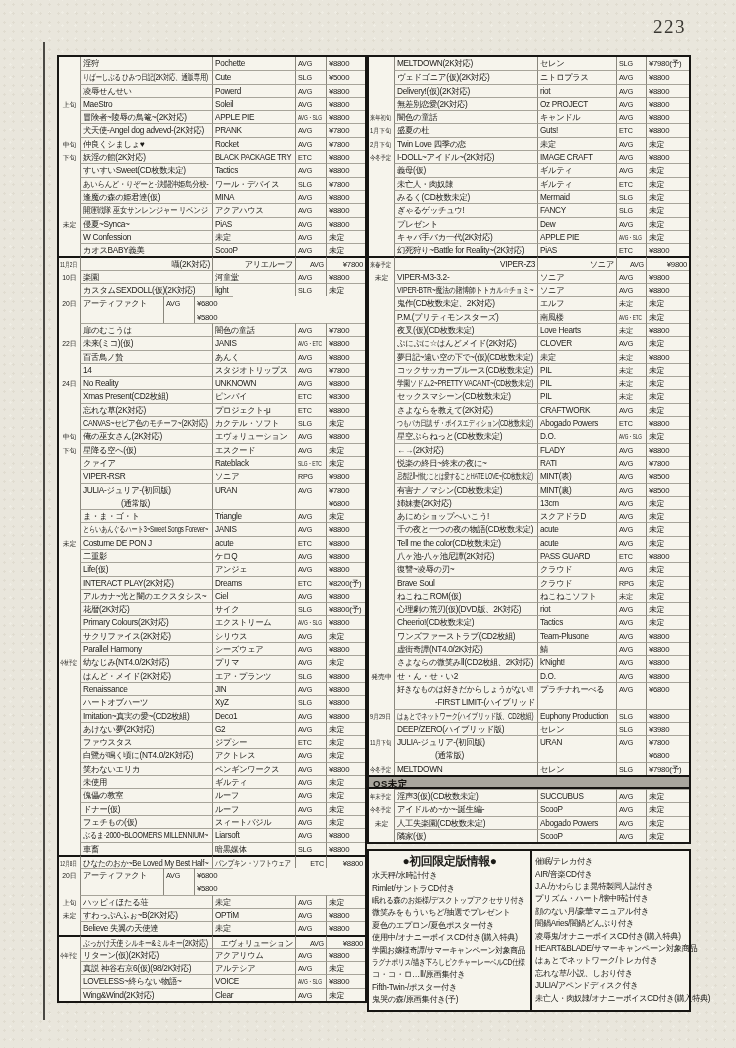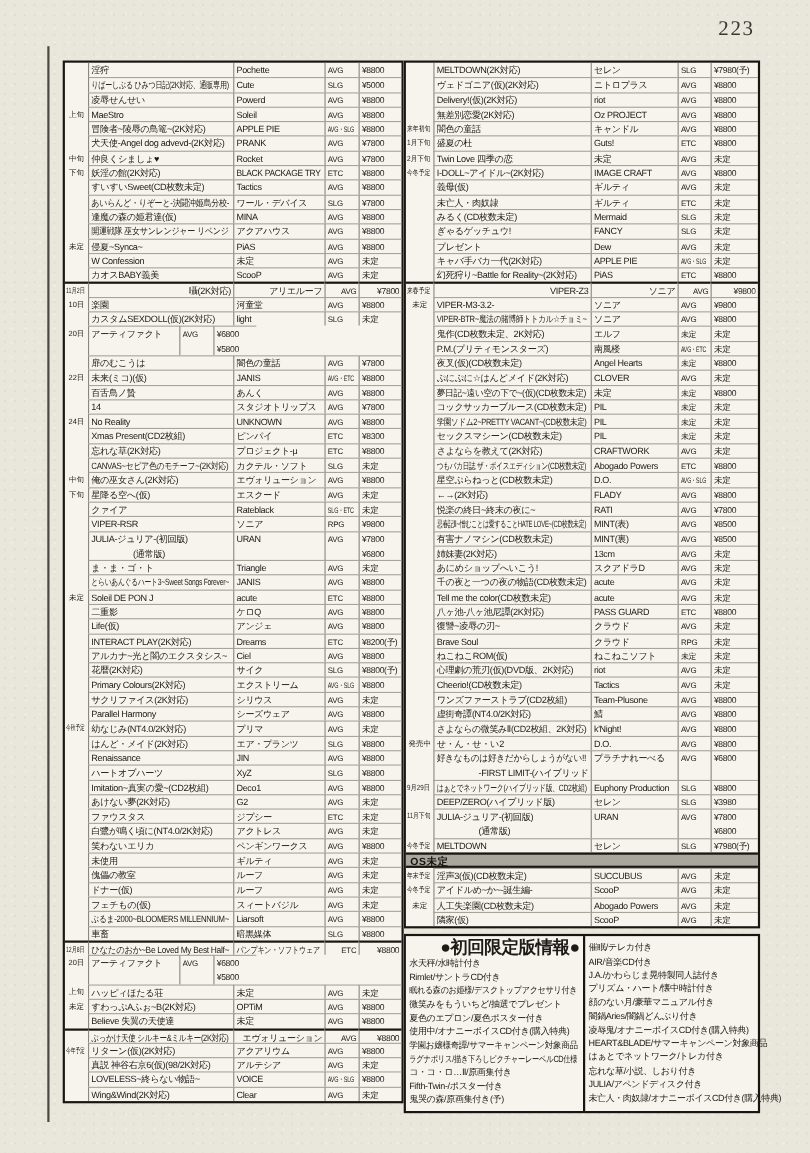--- a/index.html
+++ b/index.html
@@ -40,21 +40,21 @@
   .tbl.right .price{width:43px;}
   .row.sec .c,.row.sec .date{border-top:2px solid #171613;text-align:right;}
   .row.first .c,.row.first .date{border-top:none;}
   .hdr{background:#a9a69d;border-top:2px solid #171613;border-bottom:2px solid #171613;
        font-weight:bold;font-size:9.5px;height:14px;line-height:12px;padding:1px 0 0 4px;
        letter-spacing:.5px;color:#14130f;}
   .fit{display:inline-block;white-space:nowrap;transform-origin:0 50%;}
   .lim-box{margin-top:5px;width:324px;border:2px solid #171613;background:#f6f4ec;display:flex;}
   .lim-left{width:163px;border-right:2px solid #171613;padding:2px 3px 3px;}
   .lim-right{flex:1;padding:5px 3px 3px;}
-  .lim-title{text-align:right;font-weight:bold;font-size:16px;line-height:17px;
+  .lim-title{text-align:center;font-weight:bold;font-size:12px;line-height:17px;
              letter-spacing:-0.5px;}
   .lim-item{font-size:8.2px;line-height:12.4px;letter-spacing:-0.3px;white-space:nowrap;overflow:hidden;}
 </style>
 </head>
 <body>
 
 <div class="page-num">223</div>
 <div class="binding-line"></div>
 
 <div class="sheet">
@@ -635,21 +635,21 @@
         </div>
         <div class="c price">
           <div class="tline"><span class="fit">¥8800</span></div>
         </div>
       </div>
       <div class="row">
         <div class="c date">
           <div class="tline"><span class="fit">未定</span></div>
         </div>
         <div class="c title">
-          <div class="tline"><span class="fit">Soleil DE PON J</span></div>
+          <div class="tline"><span class="fit">Costume DE PON J</span></div>
         </div>
         <div class="c maker">
           <div class="tline"><span class="fit">acute</span></div>
         </div>
         <div class="c genre">
           <div class="tline"><span class="fit">ETC</span></div>
         </div>
         <div class="c price">
           <div class="tline"><span class="fit">¥8800</span></div>
         </div>
@@ -1557,21 +1557,21 @@
           </div>
         </div>
         <div class="row">
           <div class="c date">
             <div class="tline"><span class="fit"></span></div>
           </div>
           <div class="c title">
             <div class="tline"><span class="fit">夜叉(仮)(CD枚数未定)</span></div>
           </div>
           <div class="c maker">
-            <div class="tline"><span class="fit">Angel Hearts</span></div>
+            <div class="tline"><span class="fit">Love Hearts</span></div>
           </div>
           <div class="c genre">
             <div class="tline"><span class="fit">未定</span></div>
           </div>
           <div class="c price">
             <div class="tline"><span class="fit">¥8800</span></div>
           </div>
         </div>
         <div class="row">
           <div class="c date">

